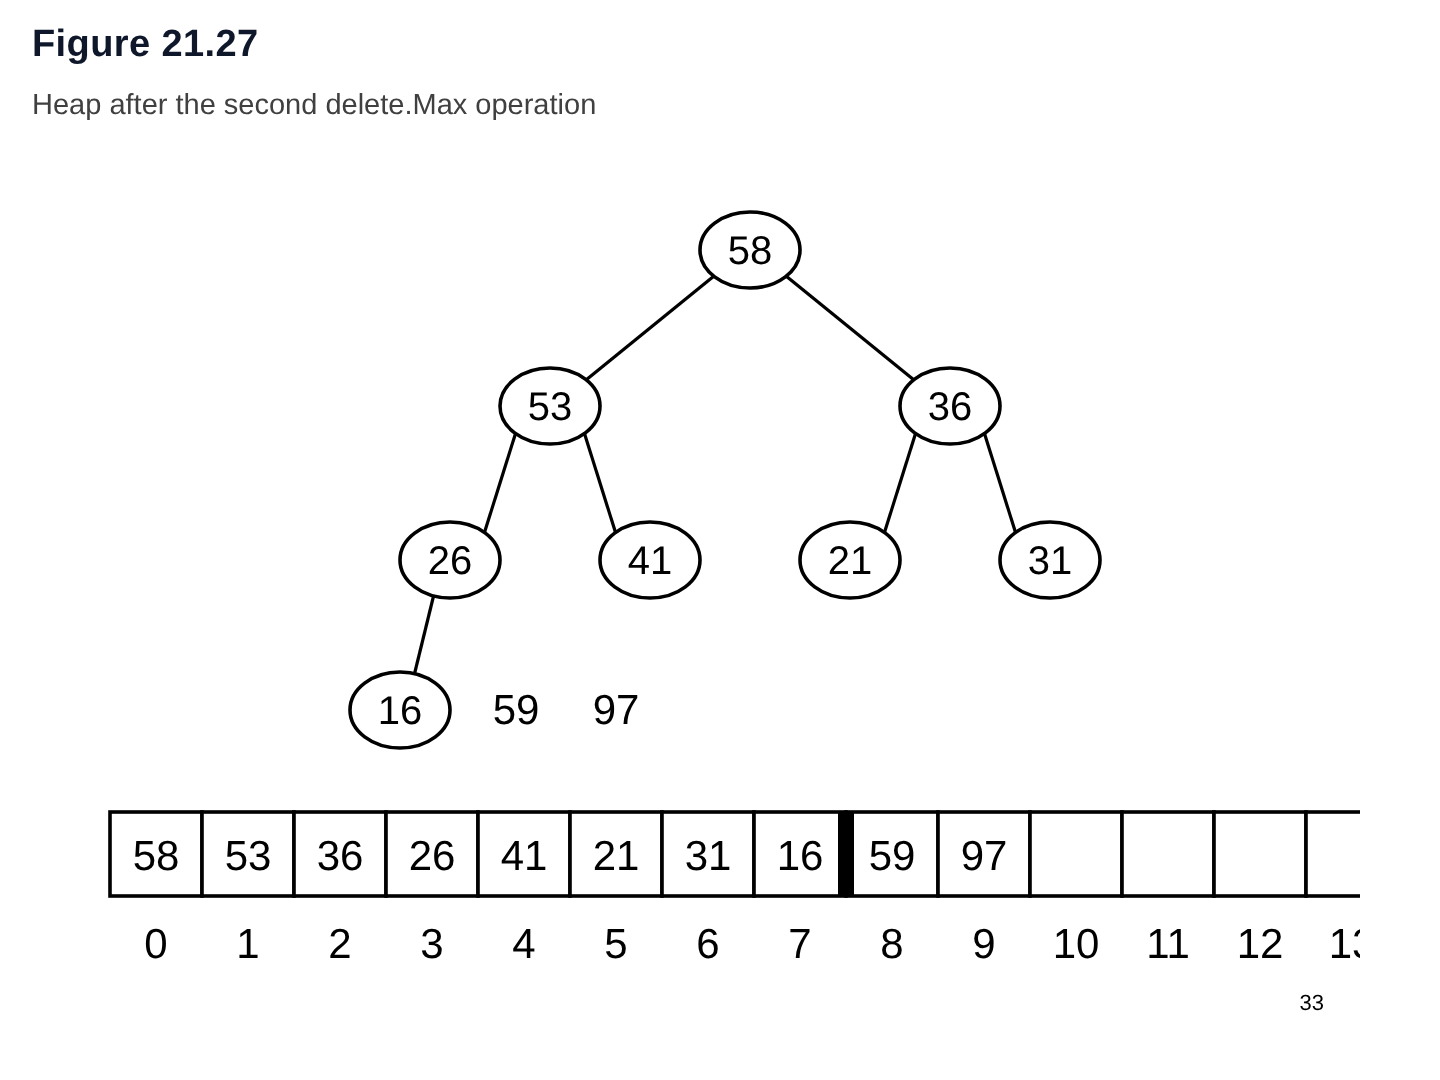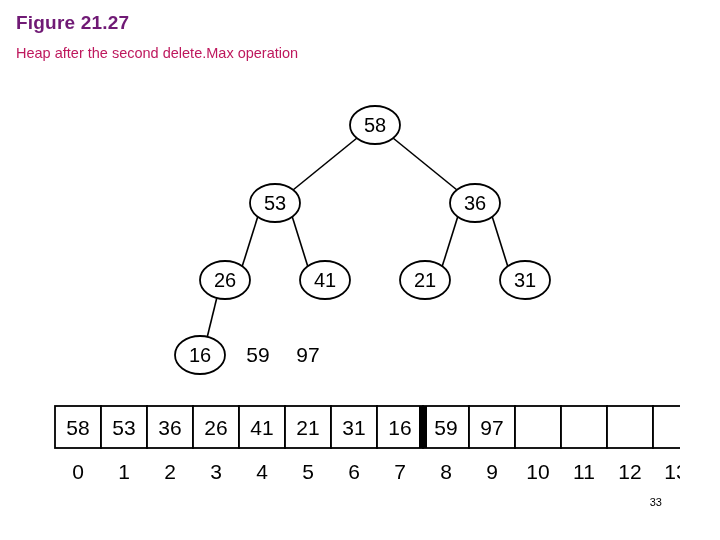--- a/index.html
+++ b/index.html
@@ -21,29 +21,29 @@
     width: 720px;
     height: 540px;
   }
   #fig-title {
     position: absolute;
     left: 16px;
     top: 12px;
     font-size: 19px;
     font-weight: bold;
     letter-spacing: 0.2px;
-    color: #701a75;
+    color: #0f172a;
   }
   #fig-caption {
     position: absolute;
     left: 16px;
     top: 45px;
     font-size: 14.5px;
     font-weight: normal;
-    color: #be185d;
+    color: #404040;
   }
   #tree-area {
     position: absolute;
     left: 120px;
     top: 90px;
     width: 520px;
     height: 300px;
   }
   #array-area {
     position: absolute;

